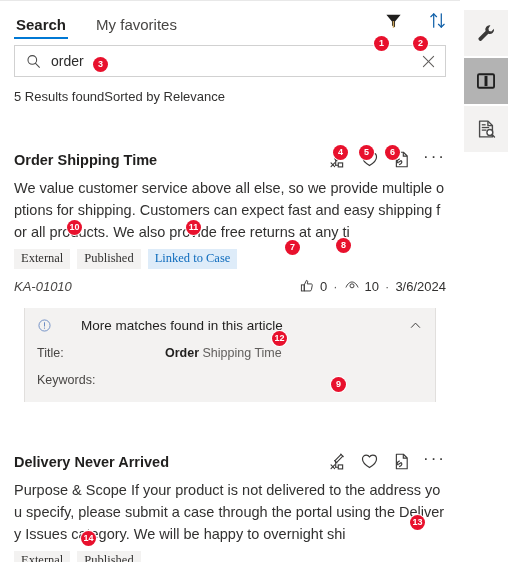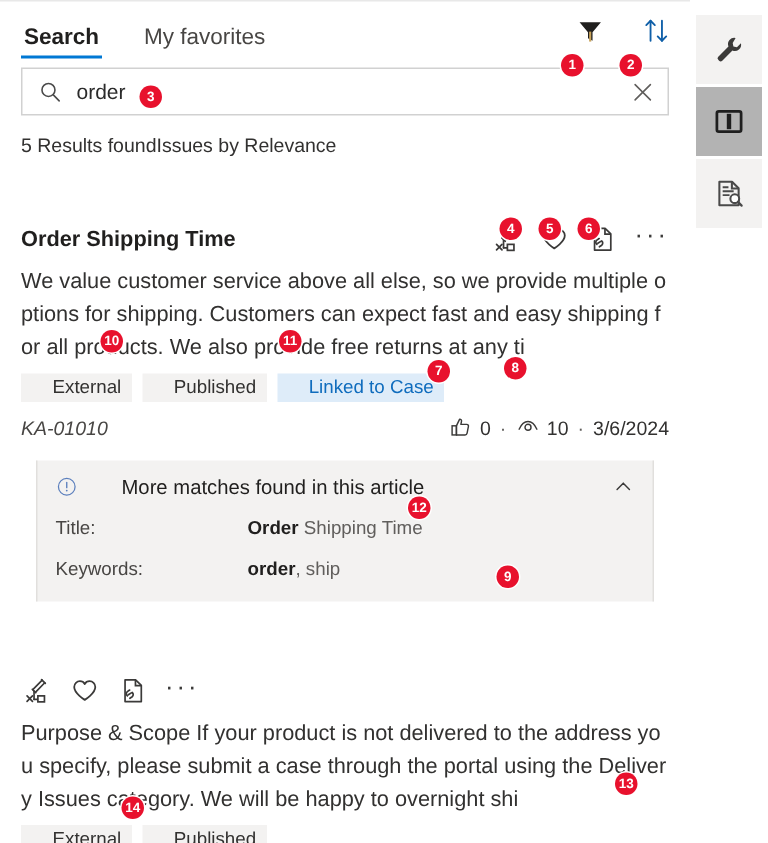--- a/index.html
+++ b/index.html
@@ -181,22 +181,23 @@
     display: flex;
     align-items: center;
     gap: 7px;
     margin-top: 6px;
     position: relative;
   }
   .tag {
     font-size: 12.5px;
     color: #323130;
     background: #f3f2f1;
-    padding: 2px 7px 3px 21px;
+    padding: 2px 7px 3px 7px;
     white-space: nowrap;
+    font-family: Liberation Serif, serif;
   }
   .tag.linked {
     background: #deecf9;
     color: #0f6cbd;
   }
   .stat-row {
     display: flex;
     align-items: center;
     justify-content: space-between;
     margin-top: 6px;
@@ -360,21 +361,21 @@
           <svg width="17" height="17" viewBox="0 0 20 20" aria-hidden="true">
             <line x1="4" y1="4" x2="16" y2="16" stroke="#605e5c" stroke-width="1.25" stroke-linecap="round"></line>
             <line x1="16" y1="4" x2="4" y2="16" stroke="#605e5c" stroke-width="1.25" stroke-linecap="round"></line>
           </svg>
         </span>
       </div>
     </div>
 
     <div class="results-meta">
       <span>5 Results found</span>
-      <span>Issues by Relevance</span>
+      <span>Sorted by Relevance</span>
     </div>
 
     <div class="article">
       <div class="article-head">
         <div class="article-title">Order Shipping Time</div>
         <div class="article-actions">
           <span class="act-icon">
             <svg width="19" height="19" viewBox="0 0 20 20" aria-hidden="true">
               <g stroke="#3b3a39" stroke-width="1.2" fill="none" stroke-linecap="round">
                 <line x1="13.8" y1="2.6" x2="7.4" y2="9.1"></line>
@@ -457,27 +458,27 @@
               <polyline points="4.5,12.5 10,6.8 15.5,12.5" fill="none" stroke="#3b3a39" stroke-width="1.3" stroke-linecap="round" stroke-linejoin="round"></polyline>
             </svg>
           </span>
         </div>
         <div class="acc-row">
           <span class="acc-label">Title:</span>
           <span class="acc-value"><b>Order</b><span> Shipping Time</span></span>
         </div>
         <div class="acc-row">
           <span class="acc-label">Keywords:</span>
-          <span class="acc-value"><b>order</b><span>, ship</span></span>
         </div>
       </div>
     </div>
 
     <div class="article" style="padding-top:16px;">
       <div class="article-head">
+        <div class="article-title">Delivery Never Arrived</div>
         <div class="article-actions">
           <span class="act-icon">
             <svg width="19" height="19" viewBox="0 0 20 20" aria-hidden="true">
               <g stroke="#3b3a39" stroke-width="1.2" fill="none" stroke-linecap="round">
                 <line x1="13.8" y1="2.6" x2="7.4" y2="9.1"></line>
                 <line x1="15.6" y1="4.4" x2="9.2" y2="10.9"></line>
                 <path d="M13.4 2.2 L16 4.8"></path>
                 <line x1="6.9" y1="9.0" x2="9.3" y2="11.4"></line>
                 <line x1="8.1" y1="10.2" x2="8.1" y2="16.0"></line>
                 <line x1="8.1" y1="16.0" x2="10.4" y2="16.0"></line>

